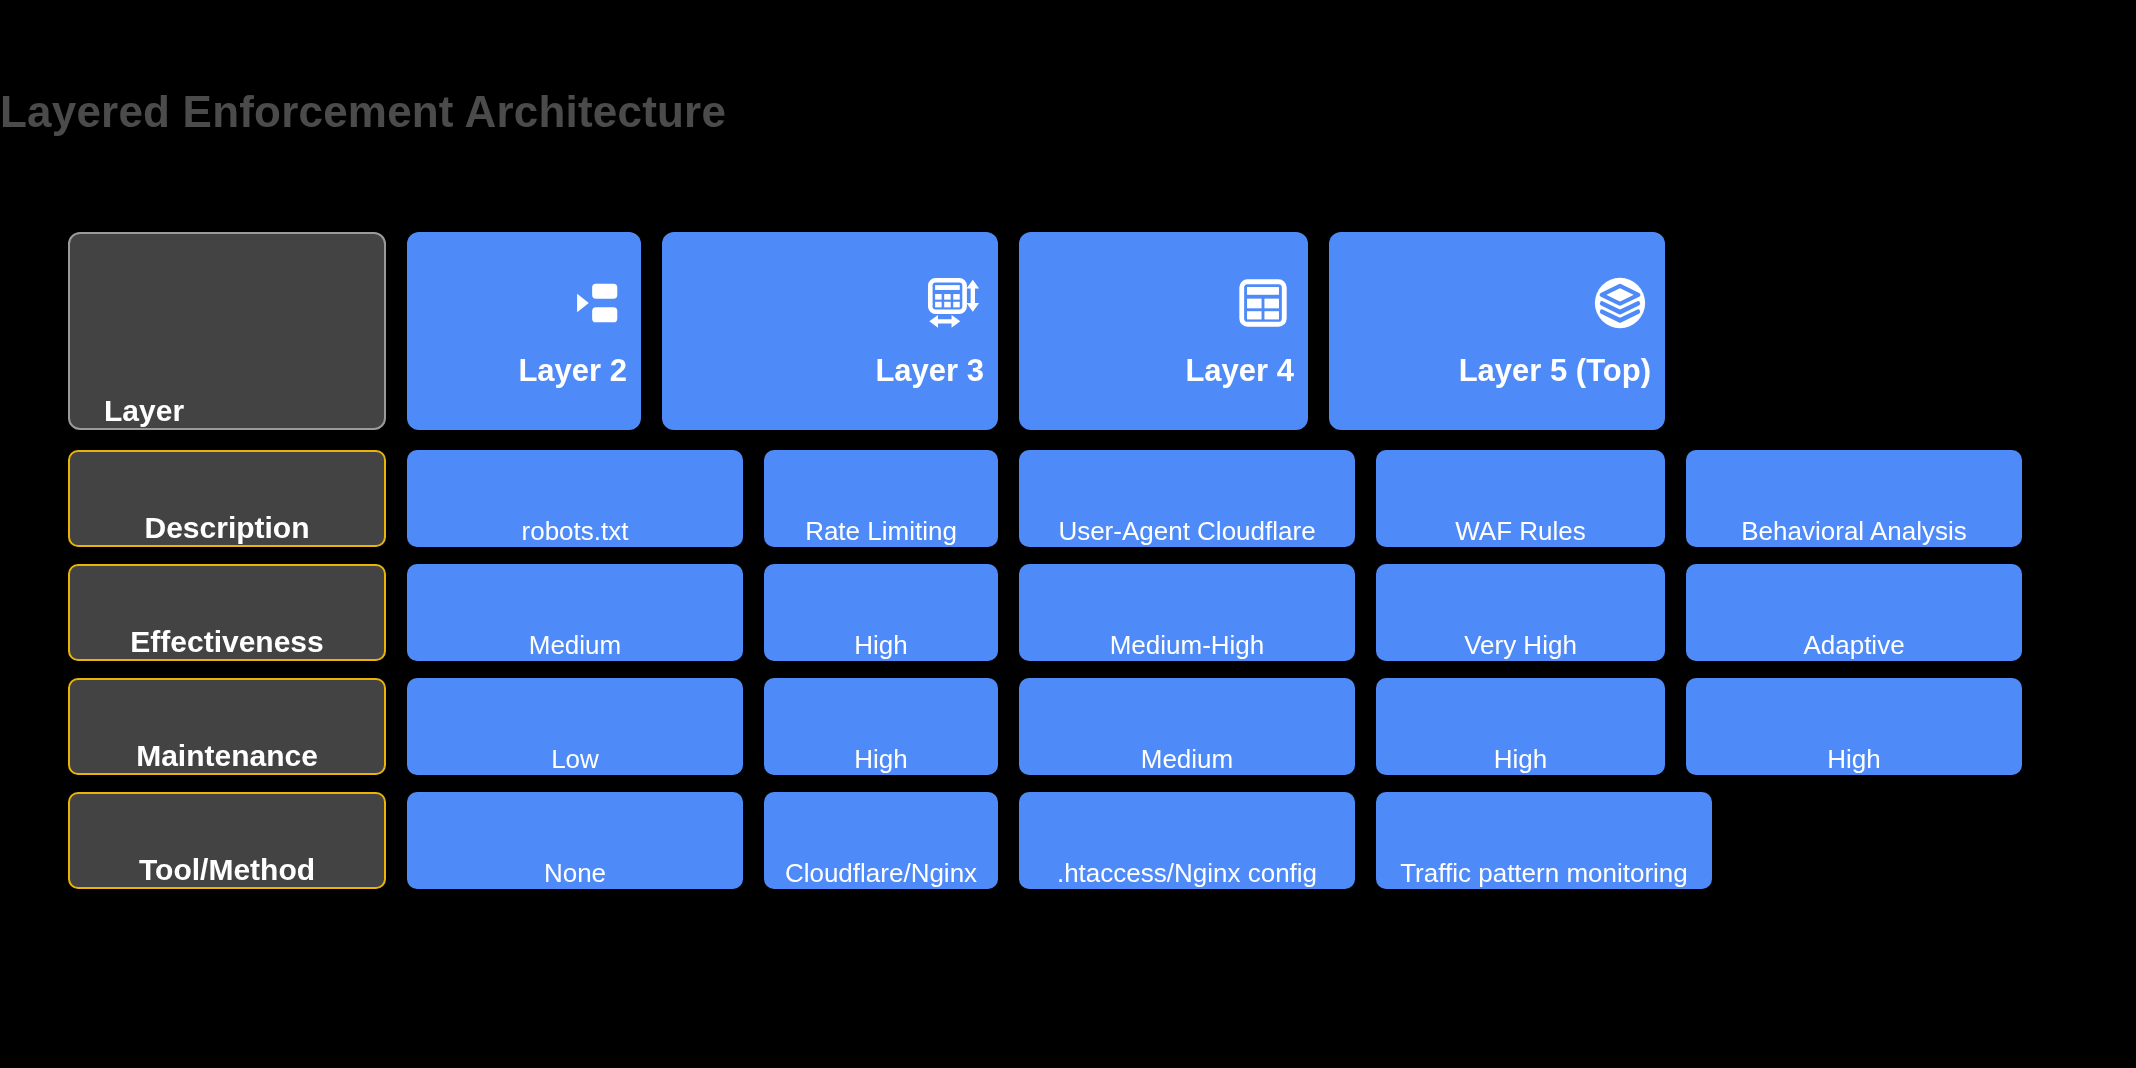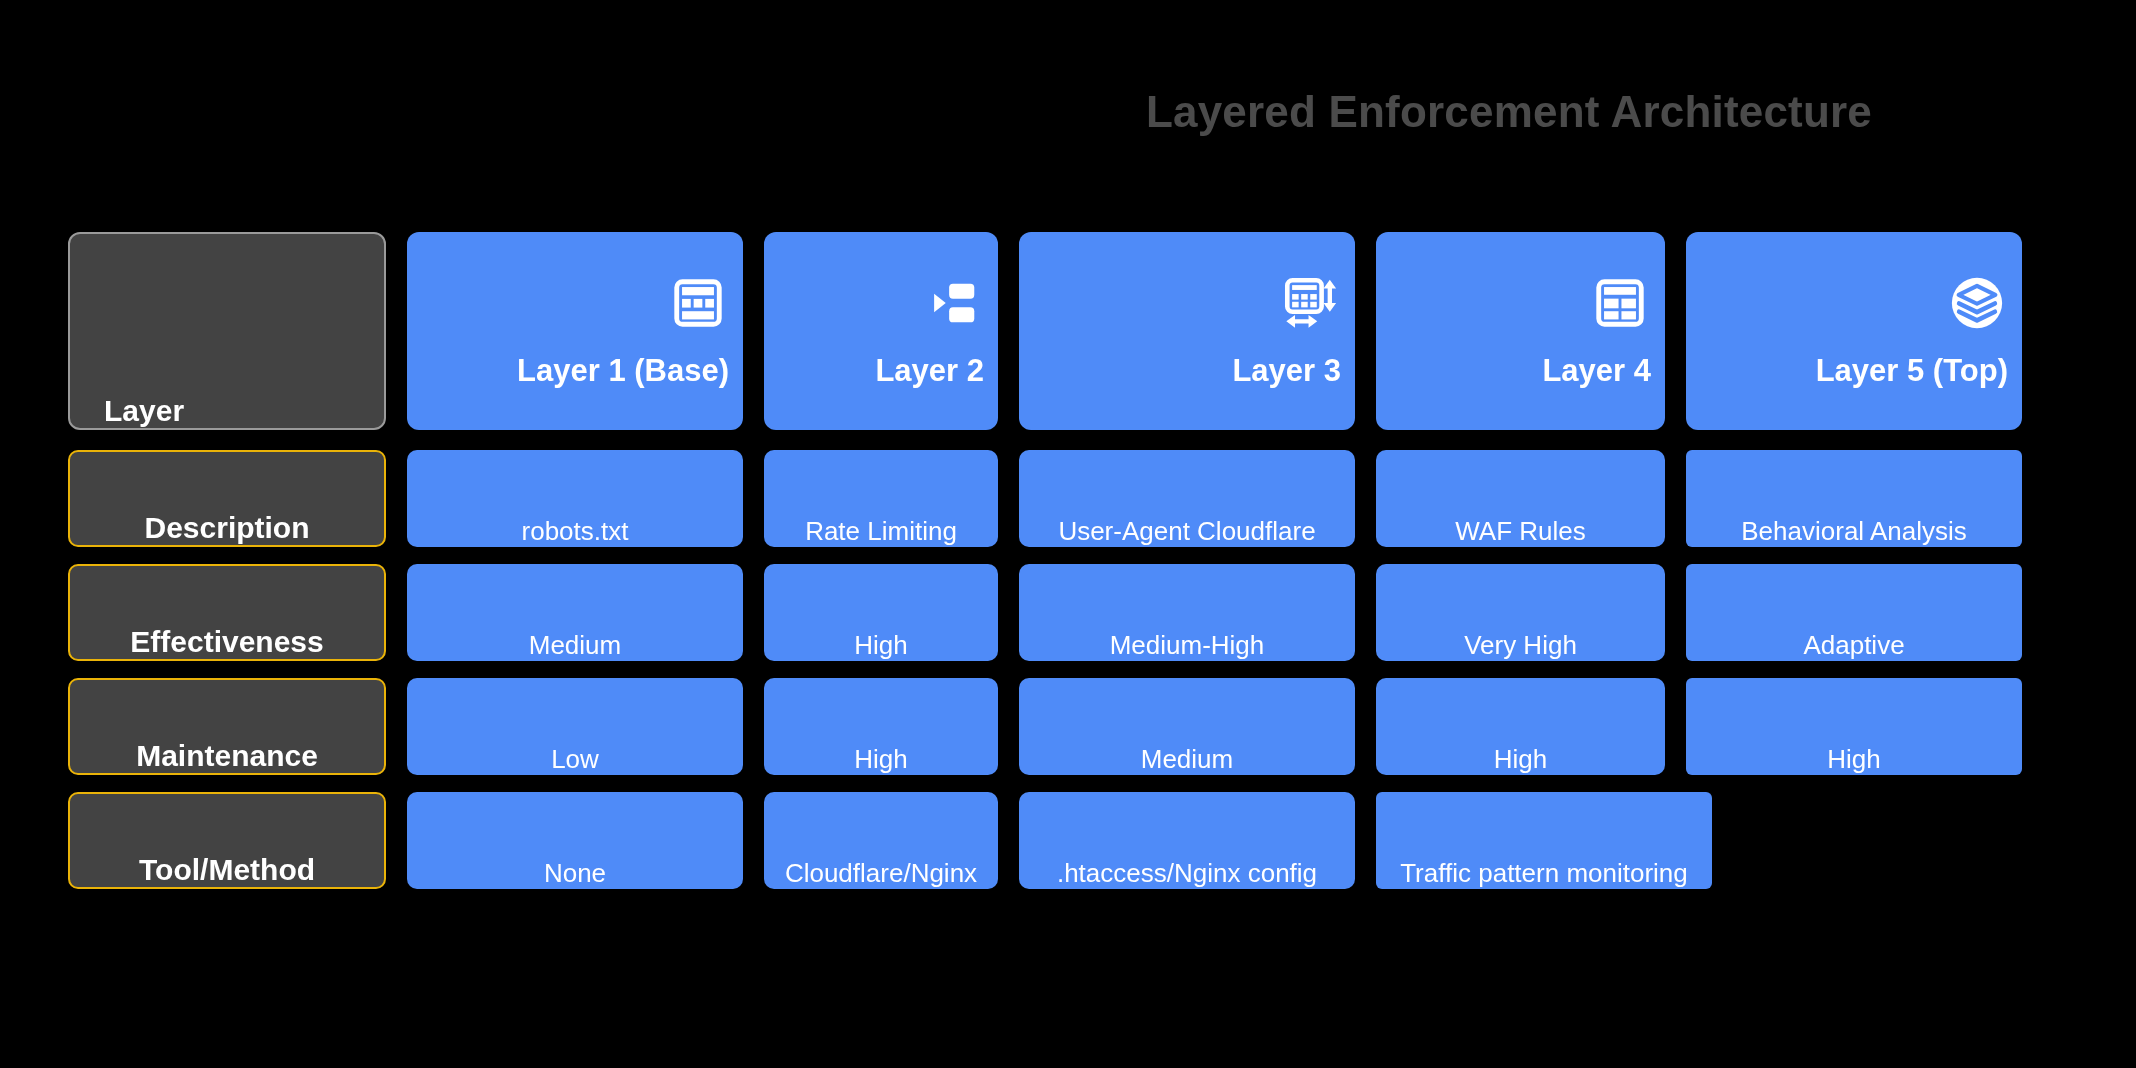--- a/index.html
+++ b/index.html
@@ -10,21 +10,21 @@
     width: 2136px; height: 1068px;
     font-family: "Liberation Sans", sans-serif;
     overflow: hidden;
     position: relative;
   }
 
   #page-title {
     position: absolute;
     left: 0; top: 88px;
     width: 1872px;
-    text-align: right;
+    text-align: left;
     font-size: 44px;
     font-weight: bold;
     color: #4b4b4b;
     letter-spacing: 0.2px;
     line-height: 1.1;
   }
 
   #grid {
     position: absolute;
     left: 68px;
@@ -38,21 +38,21 @@
     margin-bottom: 17px;
   }
   .row.header-row { margin-bottom: 20px; }
 
   
   .cell.c0 { width: 318px; flex: none; }
   .cell.c1 { width: 336px; flex: none; }
   .cell.c2 { width: 234px; flex: none; }
   .cell.c3 { width: 336px; flex: none; }
   .cell.c4 { width: 289px; flex: none; }
-  .cell.c5 { width: 336px; flex: none; border-radius: 6px; }
+  .cell.c5 { width: 336px; flex: none; }
 
   .cell {
     box-sizing: border-box;
     display: flex;
     align-items: flex-end;
     justify-content: center;
     border-radius: 10px;
     color: #ffffff;
     text-align: center;
   }
@@ -114,33 +114,20 @@
 <div id="page-title">Layered Enforcement Architecture</div>
 
 <div id="grid">
 
   <div class="row header-row">
 
     <div class="cell c0 label">
       <span class="cell-text">Layer</span>
     </div>
 
-    <div class="cell c1 data">
-      <span class="icon-wrap">
-        <svg width="58" height="58" viewBox="0 0 24 24" fill="none">
-          <rect x="3.2" y="3.2" width="17.6" height="17.6" rx="2.4" stroke="#ffffff" stroke-width="2"></rect>
-          <rect x="5.4" y="5.4" width="13.2" height="3.4" fill="#ffffff"></rect>
-          <rect x="5.4" y="10.3" width="3.6" height="3.6" fill="#ffffff"></rect>
-          <rect x="10.2" y="10.3" width="3.6" height="3.6" fill="#ffffff"></rect>
-          <rect x="15.0" y="10.3" width="3.6" height="3.6" fill="#ffffff"></rect>
-          <rect x="5.4" y="15.4" width="13.2" height="3.4" fill="#ffffff"></rect>
-        </svg>
-      </span>
-      <span class="cell-text">Layer 1 (Base)</span>
-    </div>
 
     <div class="cell c2 data">
       <span class="icon-wrap">
         <svg width="58" height="58" viewBox="0 0 24 24" fill="none">
           <path d="M4.2 8.2 L9.0 12.0 L4.2 15.8 Z" fill="#ffffff"></path>
           <rect x="10.4" y="4.0" width="10.4" height="6.2" rx="1.6" fill="#ffffff"></rect>
           <rect x="10.4" y="13.8" width="10.4" height="6.2" rx="1.6" fill="#ffffff"></rect>
         </svg>
       </span>
       <span class="cell-text">Layer 2</span>

